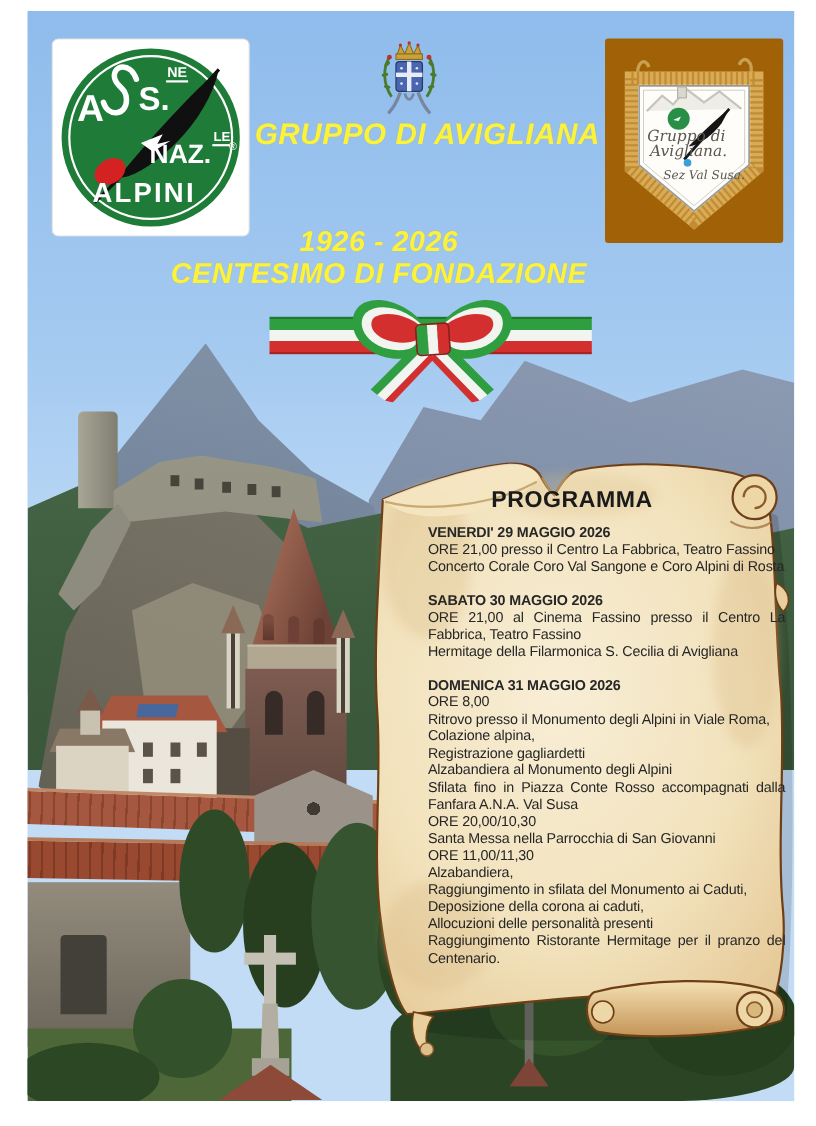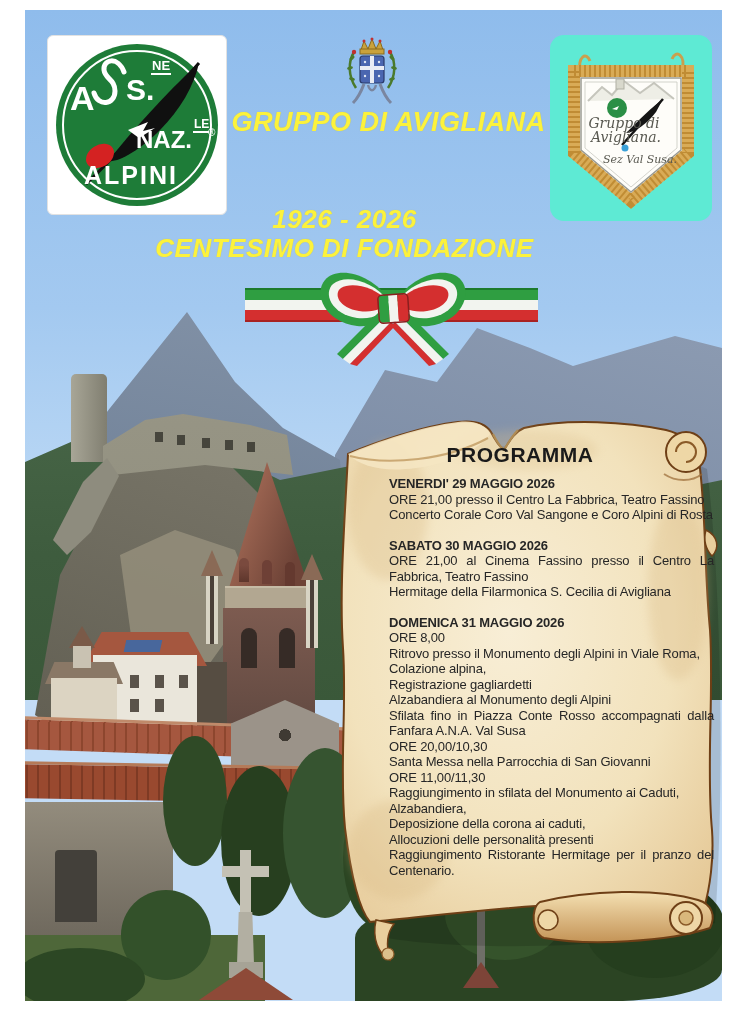--- a/index.html
+++ b/index.html
@@ -86,21 +86,21 @@
   #spire2-cap{left:438px;top:952px;width:36px;height:26px;clip-path:polygon(50% 0,0 100%,100% 100%);background:#7d4438;}
   #cross-v{left:215px;top:840px;width:11px;height:64px;background:#c4c1b4;}
   #cross-h{left:197px;top:856px;width:47px;height:11px;background:#c4c1b4;}
   #cross-pillar{left:212px;top:902px;width:17px;height:52px;background:#b2afa2;
     clip-path:polygon(10% 0,90% 0,100% 100%,0 100%);}
   #cross-plinth{left:204px;top:952px;width:34px;height:16px;background:#a6a396;}
   #shrine-roof{left:174px;top:956px;width:94px;height:34px;clip-path:polygon(50% 6%,100% 100%,0 100%);background:#8e4a38;}
   
   .logo-box{left:47px;top:35px;width:178px;height:178px;background:#ffffff;border-radius:6px;border:1px solid #e2e2e2;}
   .crest{left:344px;top:36px;}
-  .pennant-box{left:550px;top:35px;width:162px;height:186px;background:#5eead4;border-radius:14px;}
+  .pennant-box{left:550px;top:35px;width:162px;height:186px;background:#a16207;border-radius:3px;}
   .ytitle{left:25px;top:108px;width:697px;text-align:center;padding-left:30px;box-sizing:border-box;
     color:#fcf23c;font-style:italic;font-weight:bold;font-size:27px;line-height:28px;letter-spacing:.5px;
     text-shadow:0 0 1px rgba(190,170,0,.45);}
   .ytitle2{left:25px;top:205px;width:609px;text-align:center;padding-left:30px;box-sizing:border-box;
     color:#fcf23c;font-style:italic;font-weight:bold;font-size:26px;line-height:29px;letter-spacing:.5px;
     text-shadow:0 0 1px rgba(190,170,0,.45);}
   .ribbon-band{left:245px;top:288px;width:293px;height:30px;
     background:linear-gradient(180deg,#2f9e41 0 33%,#f2f4ef 33% 66%,#d42f2f 66% 100%);
     border-top:2px solid #1d7a2c;border-bottom:2px solid #a82222;}
   .bow{left:313px;top:266px;}
@@ -366,21 +366,21 @@
         <div class="phead">DOMENICA 31 MAGGIO 2026</div>
         <div class="pline">ORE 8,00</div>
         <div class="pline">Ritrovo presso il Monumento degli Alpini in Viale Roma,</div>
         <div class="pline">Colazione alpina,</div>
         <div class="pline">Registrazione gagliardetti</div>
         <div class="pline">Alzabandiera al Monumento degli Alpini</div>
         <div class="pline">Sfilata fino in Piazza Conte Rosso accompagnati dalla Fanfara A.N.A. Val Susa</div>
         <div class="pline">ORE 20,00/10,30</div>
         <div class="pline">Santa Messa nella Parrocchia di San Giovanni</div>
         <div class="pline">ORE 11,00/11,30</div>
+        <div class="pline">Alzabandiera,</div>
         <div class="pline">Raggiungimento in sfilata del Monumento ai Caduti,</div>
-        <div class="pline">Alzabandiera,</div>
         <div class="pline">Deposizione della corona ai caduti,</div>
         <div class="pline">Allocuzioni delle personalità presenti</div>
         <div class="pline">Raggiungimento Ristorante Hermitage per il pranzo del Centenario.</div>
       </div>
     </div>
 
 </div>
 
 </body></html>

